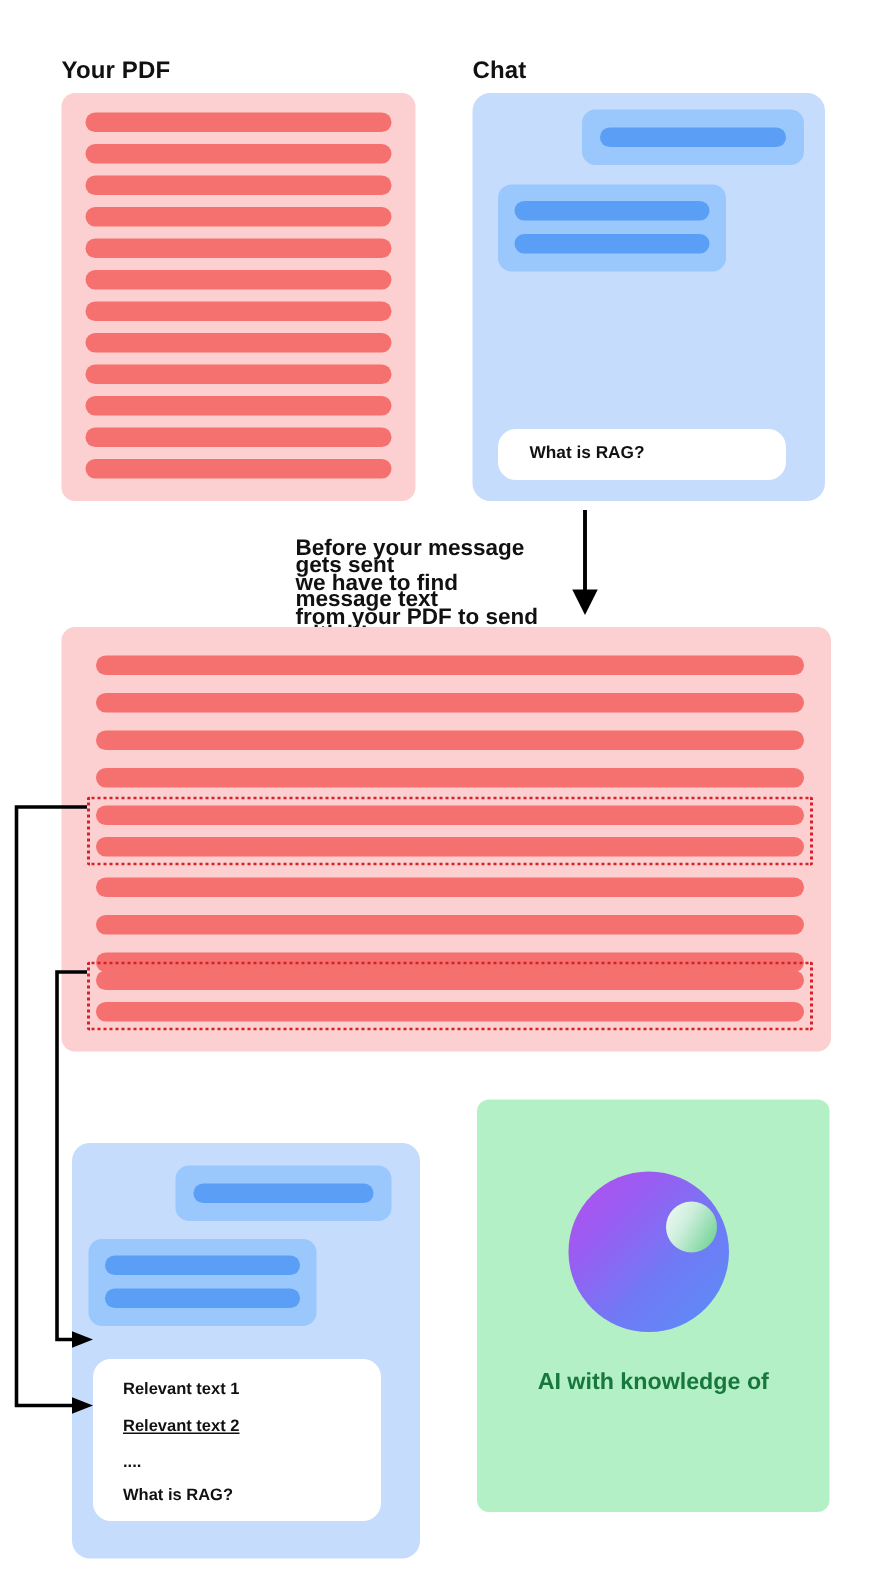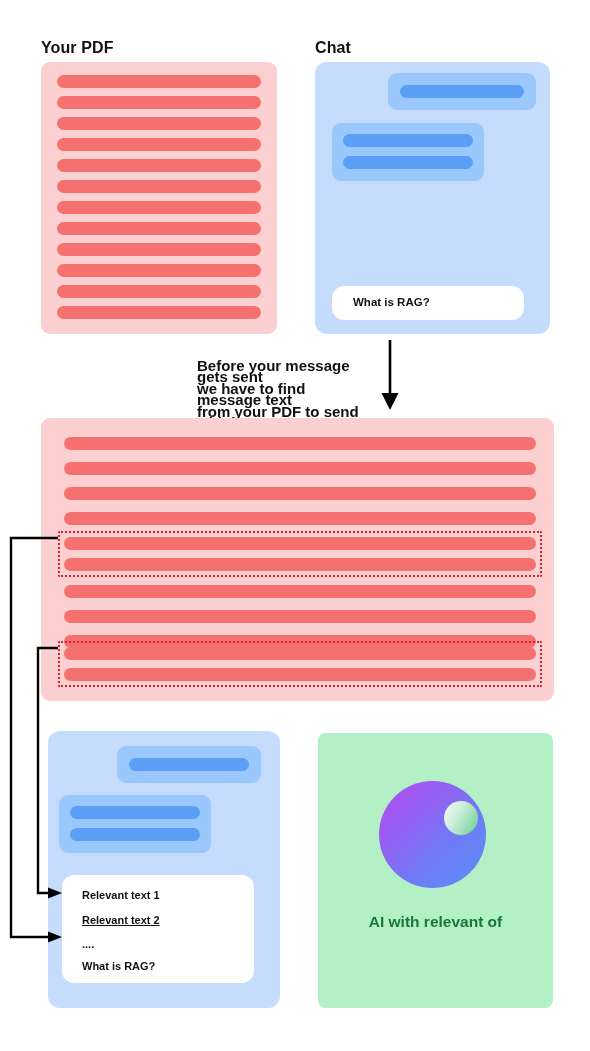--- a/index.html
+++ b/index.html
@@ -109,21 +109,21 @@
   
   #pdf-card-big { left: 41px; top: 418px; width: 513px; height: 283px; }
   .selection-box {
     position: absolute;
     border: 2.5px dotted #d6202a;
     border-radius: 2px;
     box-sizing: border-box;
   }
 
   
-  #chat-panel-bottom { left: 48px; top: 731px; width: 232px; height: 277px; }
+  #chat-panel-bottom { left: 48px; top: 762px; width: 232px; height: 277px; }
   #bubble-bot-out { left: 69px; top: 15px; width: 144px; height: 37px; }
   #bubble-bot-in  { left: 11px; top: 64px; width: 152px; height: 58px; }
   #relevant-card  { left: 14px; top: 144px; width: 192px; height: 108px; }
   .relevant-line {
     position: absolute;
     left: 20px;
     font-size: 11px;
     font-weight: bold;
     color: #111111;
     white-space: nowrap;
@@ -257,21 +257,21 @@
       <div class="relevant-line" style="top:63px;">....</div>
       <div class="relevant-line" style="top:85px;">What is RAG?</div>
     </div>
   </div>
 
   <div id="ai-panel">
     <div id="ai-sphere">
       <div id="ai-dot"></div>
     </div>
     <div id="ai-caption">
-      <div>AI with relevant of</div>
+      <div>AI with knowledge of</div>
     </div>
   </div>
 
   <svg id="connectors" viewBox="0 0 590 1051" xmlns="http://www.w3.org/2000/svg">
 
     <path d="M 58 538 L 11 538 L 11 937 L 49 937" fill="none" stroke="#000000" stroke-width="2.4"></path>
     <polygon points="62,937 48,931.5 48,942.5" fill="#000000"></polygon>
 
     <path d="M 58 648 L 38 648 L 38 893 L 49 893" fill="none" stroke="#000000" stroke-width="2.4"></path>
     <polygon points="62,893 48,887.5 48,898.5" fill="#000000"></polygon>

